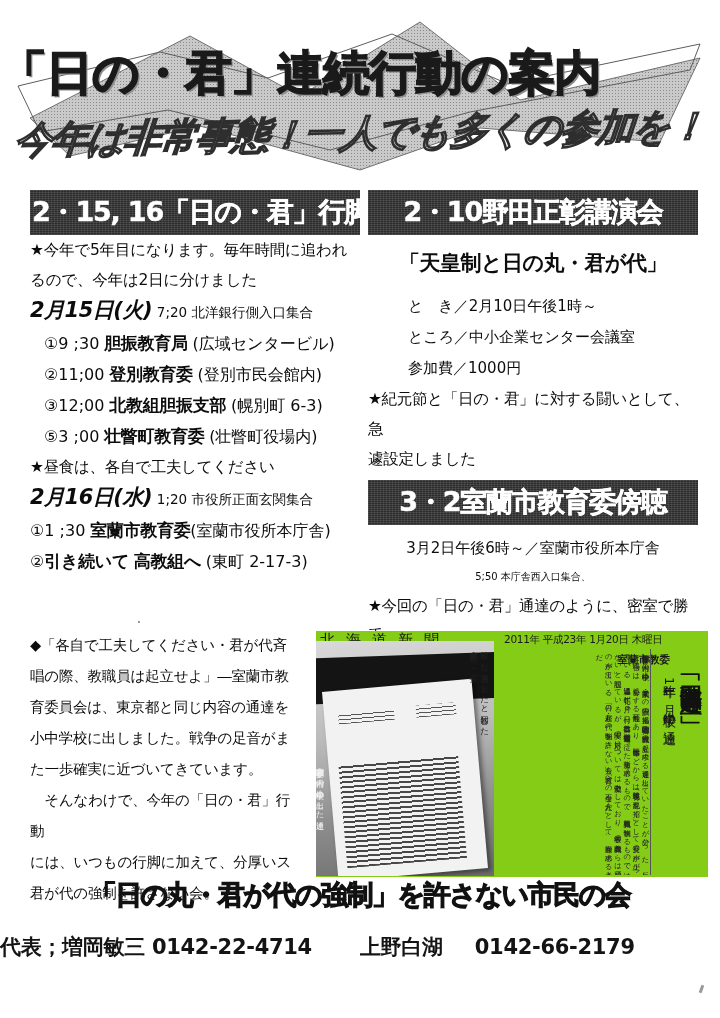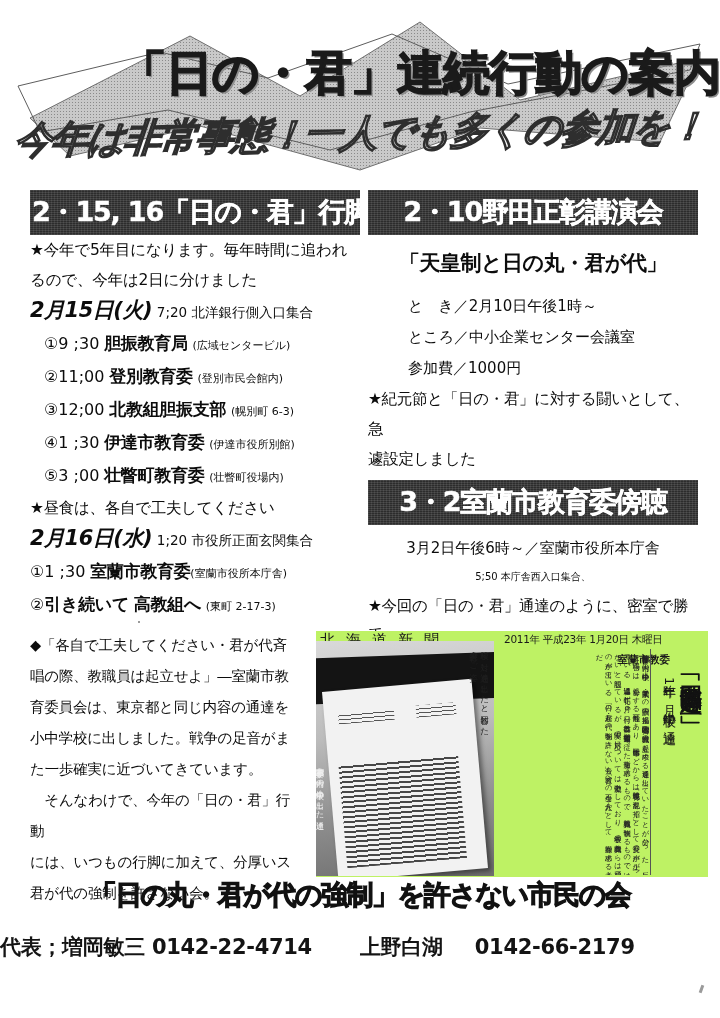--- a/index.html
+++ b/index.html
@@ -25,21 +25,21 @@
   }
   .banner-shape {
     position: absolute;
     left: 0; top: 0;
     width: 720px; height: 180px;
   }
   .title-main {
     position: absolute;
     left: 0; top: 42px;
     width: 720px;
-    text-align: right;
+    text-align: left;
     font-size: 47px;
     font-weight: 700;
     letter-spacing: -1px;
     color: #1a1a1a;
     -webkit-text-stroke: 1.6px #1a1a1a;
     text-shadow: 2px 2px 0 #8e8e8e;
     white-space: nowrap;
   }
   .title-sub {
     position: absolute;
@@ -117,21 +117,21 @@
     white-space: nowrap;
     padding-left: 14px;
   }
   .sched-num { font-size: 16px; }
   .sched-time { font-size: 16px; }
   .sched-org {
     font-weight: 700;
     font-size: 17px;
     letter-spacing: -0.3px;
   }
-  .sched-loc { font-size: 11px; }
+  .sched-loc { font-size: 16px; }
 
   .star-line {
     font-size: 15.5px;
     line-height: 30px;
     letter-spacing: -0.3px;
   }
 
   .info-line {
     font-size: 15px;
     line-height: 31px;
@@ -160,21 +160,21 @@
     line-height: 31px;
     letter-spacing: -0.2px;
   }
 
   
   .clip {
     position: absolute;
     left: 316px; top: 631px;
     width: 392px;
     height: 246px;
-    background: #bef264;
+    background: #84cc16;
     overflow: hidden;
   }
   .clip-photo {
     position: absolute;
     left: 0px; top: 10px;
     width: 178px; height: 235px;
     background:
       linear-gradient(172deg, #d9d9d9 0%, #bcbcbc 38%, #8e8e8e 70%, #6e6e6e 100%);
     overflow: hidden;
   }
@@ -373,25 +373,20 @@
     <span class="sched-num">②</span><span class="sched-time">11;00</span>
     <span class="sched-org">登別教育委</span>
     <span class="sched-loc">(登別市民会館内)</span>
   </div>
   <div class="sched-row">
     <span class="sched-num">③</span><span class="sched-time">12;00</span>
     <span class="sched-org">北教組胆振支部</span>
     <span class="sched-loc">(幌別町 6-3)</span>
   </div>
   <div class="sched-row">
-    <span class="sched-num">④</span><span class="sched-time">1 ;30</span>
-    <span class="sched-org">伊達市教育委</span>
-    <span class="sched-loc">(伊達市役所別館)</span>
-  </div>
-  <div class="sched-row">
     <span class="sched-num">⑤</span><span class="sched-time">3 ;00</span>
     <span class="sched-org">壮瞥町教育委</span>
     <span class="sched-loc">(壮瞥町役場内)</span>
   </div>
 
   <div class="star-line">★昼食は、各自で工夫してください</div>
 
   <div class="date-line">
     <span class="date-big">2月16日(水)</span>
     <span class="date-small">1;20 市役所正面玄関集合</span>

